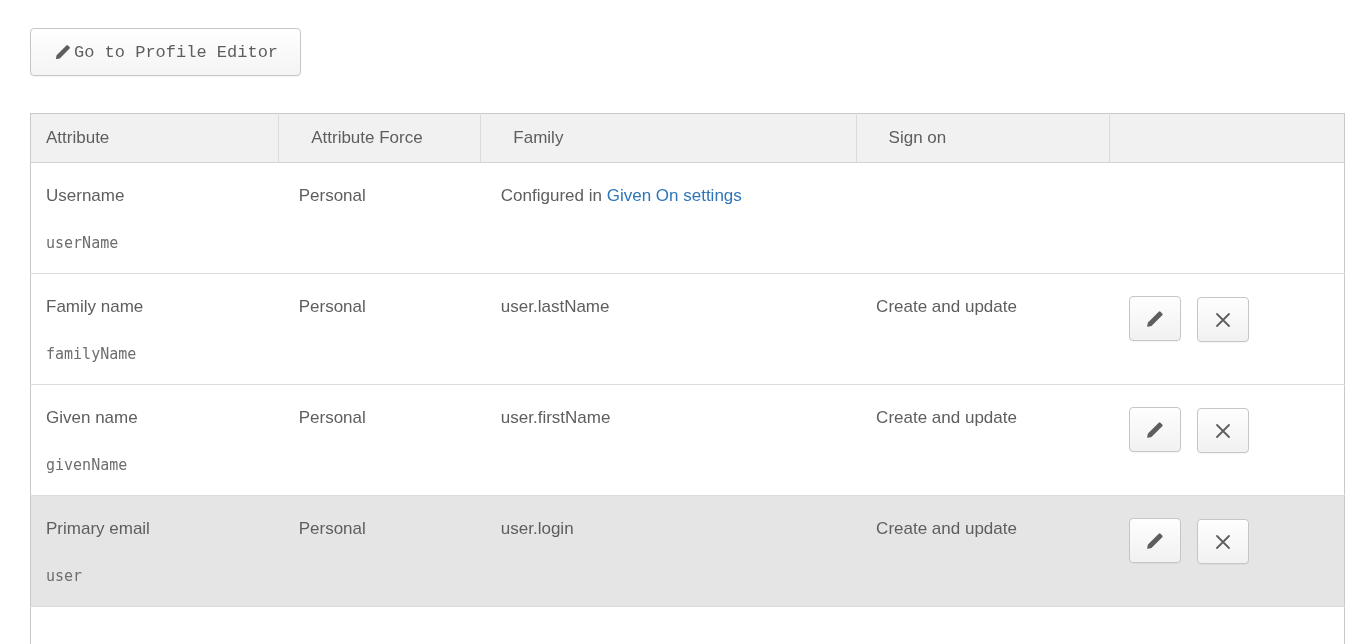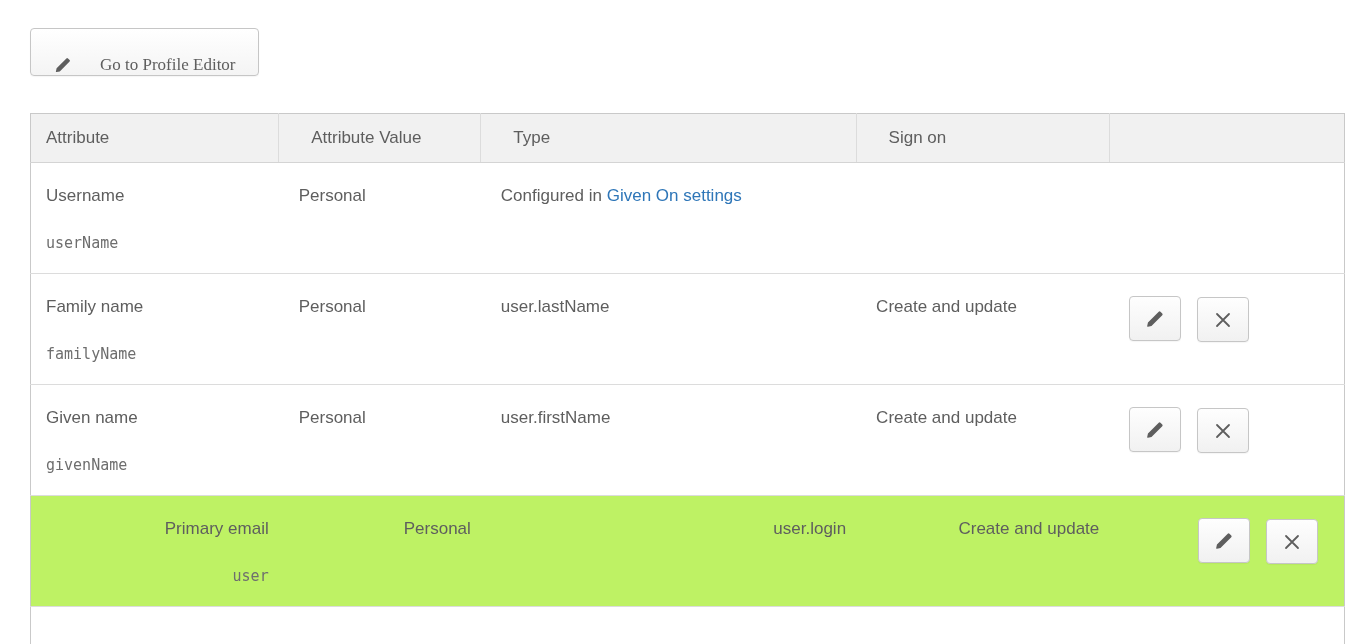--- a/index.html
+++ b/index.html
@@ -12,28 +12,28 @@
   }
 
   
   .toolbar {
     margin: 28px 0 0 30px;
     display: flex;
     gap: 21px;
   }
   .btn {
     display: inline-flex;
-    align-items: flex-end;
-    gap: 27px;
+    align-items: center;
+    gap: 1px;
     height: 48px;
     padding: 0 22px;
     background: linear-gradient(#ffffff, #f4f4f4);
     border: 1px solid #c6c6c6;
     border-radius: 4px;
-    font-family: Liberation Serif, serif;
+    font-family: Liberation Mono, monospace;
     font-size: 17px;
     color: #5e5e5e;
     cursor: pointer;
     box-shadow: 0 1px 1px rgba(0,0,0,0.04);
   }
   .btn svg { display: block; }
 
   
   table.attr-table {
     margin: 37px 0 0 30px;
@@ -60,21 +60,21 @@
   table.attr-table thead th:last-child { border-right: none; }
 
   table.attr-table tbody td {
     height: 111px;
     vertical-align: top;
     padding: 22px 10px 0 20px;
     border-bottom: 1px solid #dcdcdc;
     background: #ffffff;
   }
   table.attr-table tbody td:first-child { padding-left: 15px; }
-  table.attr-table tbody tr.highlight td { background: #bef264; text-align: right; }
+  table.attr-table tbody tr.highlight td { background: #e5e5e5; }
 
   .attr-label { display: block; line-height: 22px; }
   .attr-name {
     display: block;
     margin-top: 26px;
     font-family: "DejaVu Sans Mono", monospace;
     font-size: 15px;
     color: #6e6e6e;
     line-height: 20px;
   }
@@ -126,22 +126,22 @@
   <colgroup>
     <col style="width:248px">
       <col style="width:202px">
       <col style="width:375px">
       <col style="width:253px">
       <col style="width:235px">
   </colgroup>
   <thead>
     <tr>
       <th>Attribute</th>
-      <th>Attribute Value</th>
-      <th>Type</th>
+      <th>Attribute Force</th>
+      <th>Family</th>
       <th>Sign on</th>
       <th></th>
     </tr>
   </thead>
   <tbody>
 
     <tr>
       <td>
         <span class="attr-label">Username</span>
         <span class="attr-name">userName</span>

